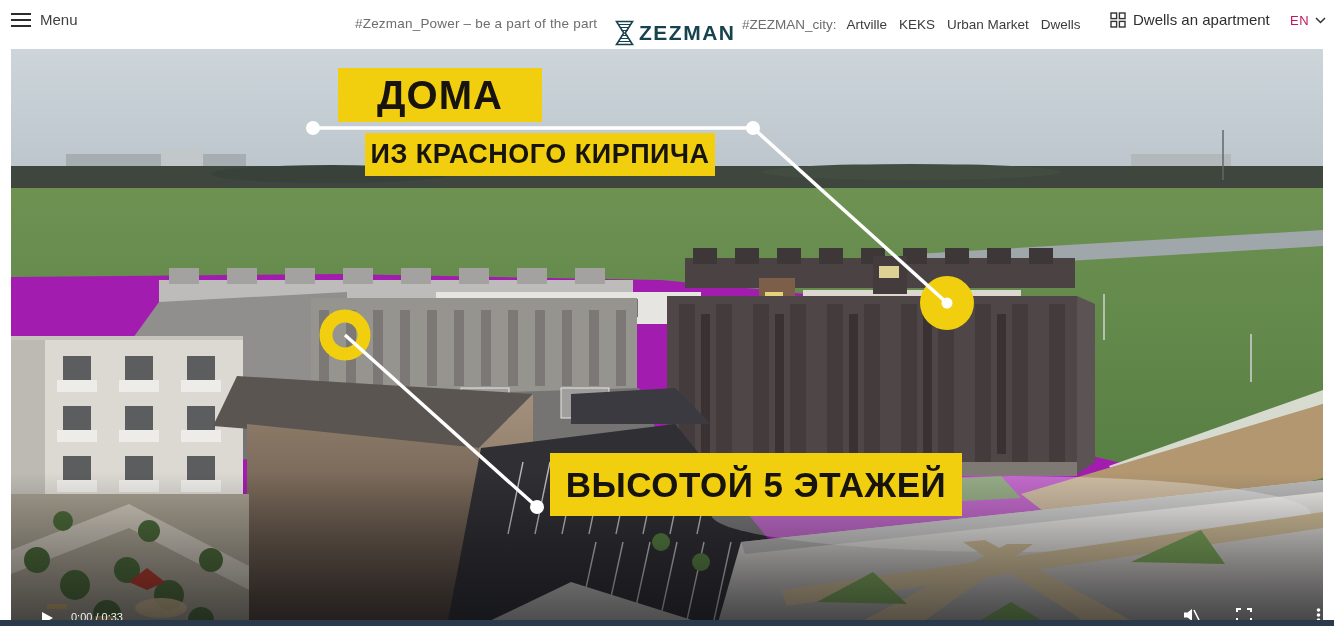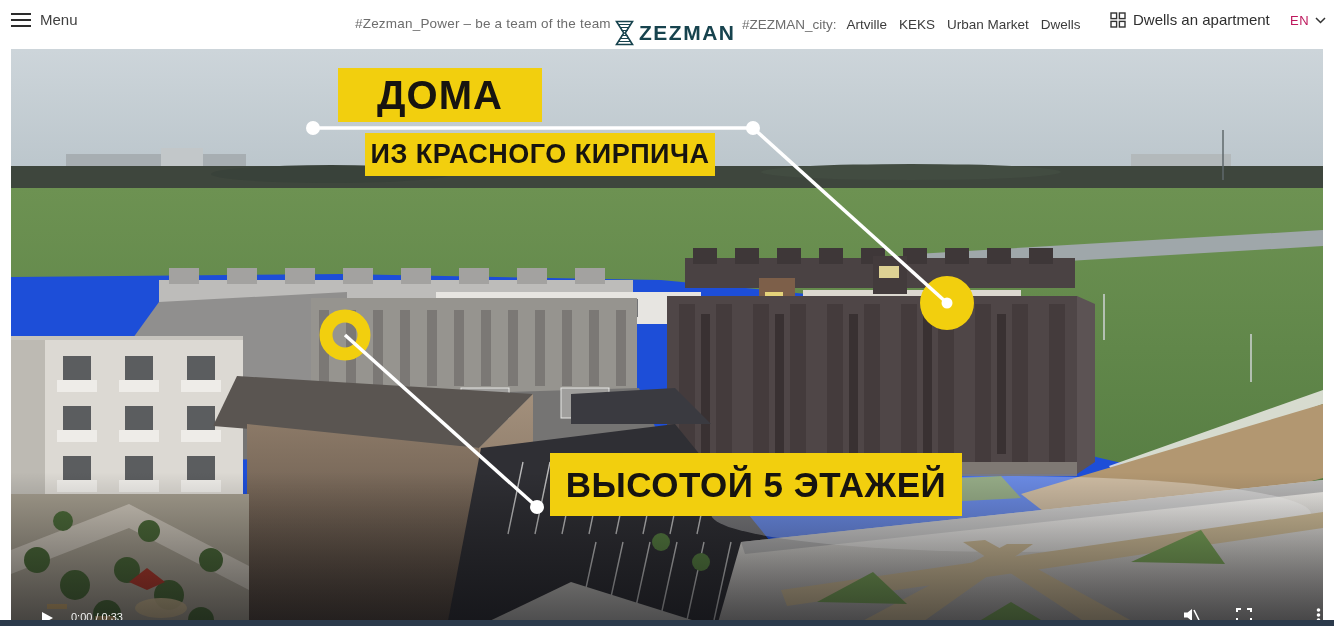--- a/index.html
+++ b/index.html
@@ -21,21 +21,21 @@
   .logo{position:absolute;left:615px;top:20px;display:flex;align-items:center;gap:5px;cursor:pointer}
   .logo .logo-text{font-size:21px;font-weight:bold;letter-spacing:1.5px;color:var(--brand)}
   .city-nav{position:absolute;left:742px;top:17px;display:flex;align-items:center;font-size:13.5px;color:#3c3c3c}
   .city-nav .hash{color:#6d6d6d;margin-right:10px}
   .city-nav a{color:#3c3c3c;text-decoration:none;margin-right:12px;cursor:pointer}
   .choose-apt{position:absolute;left:1110px;top:11px;display:flex;align-items:center;gap:7px;cursor:pointer}
   .choose-apt .label{font-size:15px;color:#2f2f2f}
   .lang{position:absolute;left:1290px;top:13px;display:flex;align-items:center;gap:6px;cursor:pointer}
   .lang .code{font-size:13px;color:#be185d;letter-spacing:.5px}
   
-  .video{position:absolute;left:11px;top:42px;width:1312px;height:584px;background:#1d4ed8;overflow:hidden;cursor:pointer}
+  .video{position:absolute;left:11px;top:42px;width:1312px;height:584px;background:#a21caf;overflow:hidden;cursor:pointer}
   .scene{position:absolute;inset:0;width:100%;height:100%}
   .overlay{position:absolute;inset:0;width:100%;height:100%;pointer-events:none}
   .lbl{position:absolute;background:var(--accent);color:#171410;font-weight:bold;
        display:flex;align-items:center;justify-content:center;white-space:nowrap;z-index:10}
   .lbl-title{left:327px;top:26px;width:204px;height:54px;font-size:40px;letter-spacing:1px}
   .lbl-subtitle{left:354px;top:91px;width:350px;height:43px;font-size:27px;letter-spacing:.5px}
   .lbl-height{left:539px;top:411px;width:412px;height:63px;font-size:35px;letter-spacing:.5px}
   
   .ctrl{position:absolute;z-index:20;color:#f0f0f0}
   .ctrl-play{left:31px;top:568px}
@@ -53,21 +53,21 @@
 
   <div class="menu-btn">
     <svg width="22" height="16" viewBox="0 0 22 16">
       <line x1="1" y1="2" x2="21" y2="2" stroke="#2c2c2c" stroke-width="2"></line>
       <line x1="1" y1="8" x2="21" y2="8" stroke="#2c2c2c" stroke-width="2"></line>
       <line x1="1" y1="14" x2="21" y2="14" stroke="#2c2c2c" stroke-width="2"></line>
     </svg>
     <span class="label">Menu</span>
   </div>
 
-  <div class="tagline">#Zezman_Power – be a team of the team</div>
+  <div class="tagline">#Zezman_Power – be a part of the part</div>
 
   <div class="logo">
     <svg width="19" height="26" viewBox="0 0 19 26">
       <path d="M1.5,1.5 H17.5 L10.2,13 L17.5,24.5 H1.5 L8.8,13 Z" fill="none" stroke="#17434E" stroke-width="1.6"></path>
       <line x1="3.5" y1="4.5" x2="15.5" y2="4.5" stroke="#17434E" stroke-width="1"></line>
       <line x1="5" y1="7.5" x2="14" y2="7.5" stroke="#17434E" stroke-width="1"></line>
       <line x1="6.5" y1="10.5" x2="12.5" y2="10.5" stroke="#17434E" stroke-width="1"></line>
       <line x1="6.5" y1="15.5" x2="12.5" y2="15.5" stroke="#17434E" stroke-width="1"></line>
       <line x1="5" y1="18.5" x2="14" y2="18.5" stroke="#17434E" stroke-width="1"></line>
       <line x1="3.5" y1="21.5" x2="15.5" y2="21.5" stroke="#17434E" stroke-width="1"></line>

